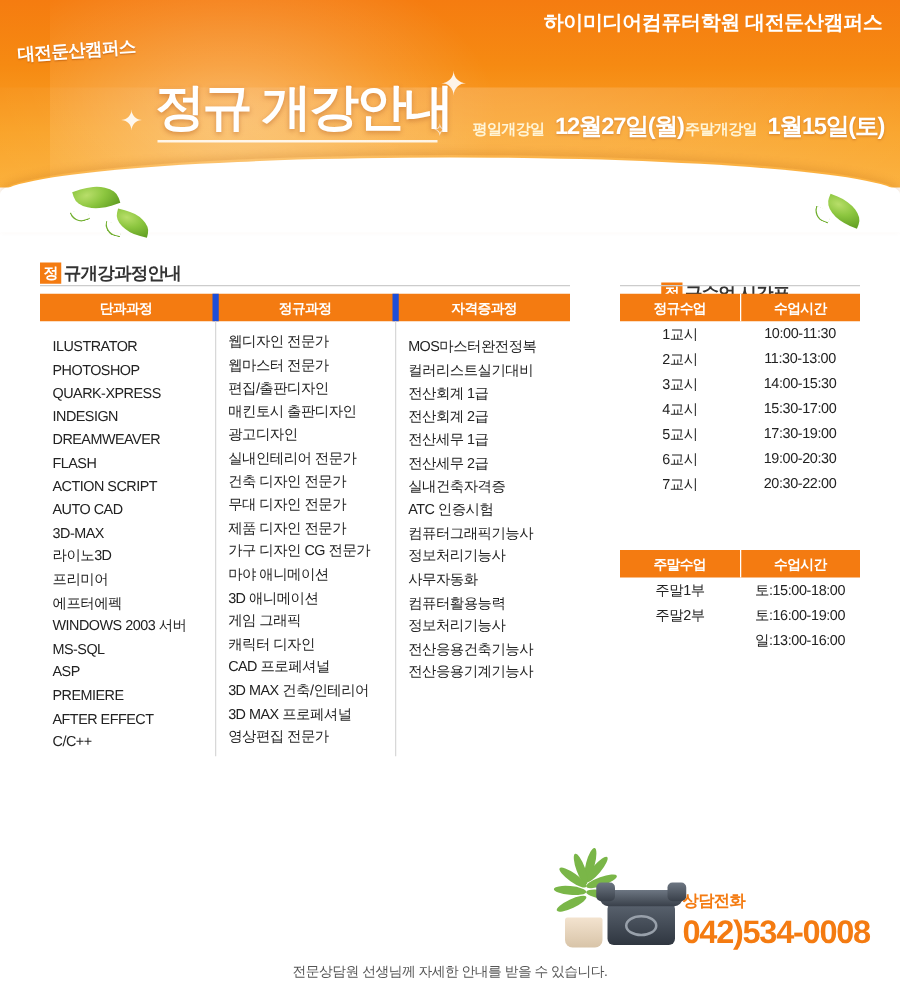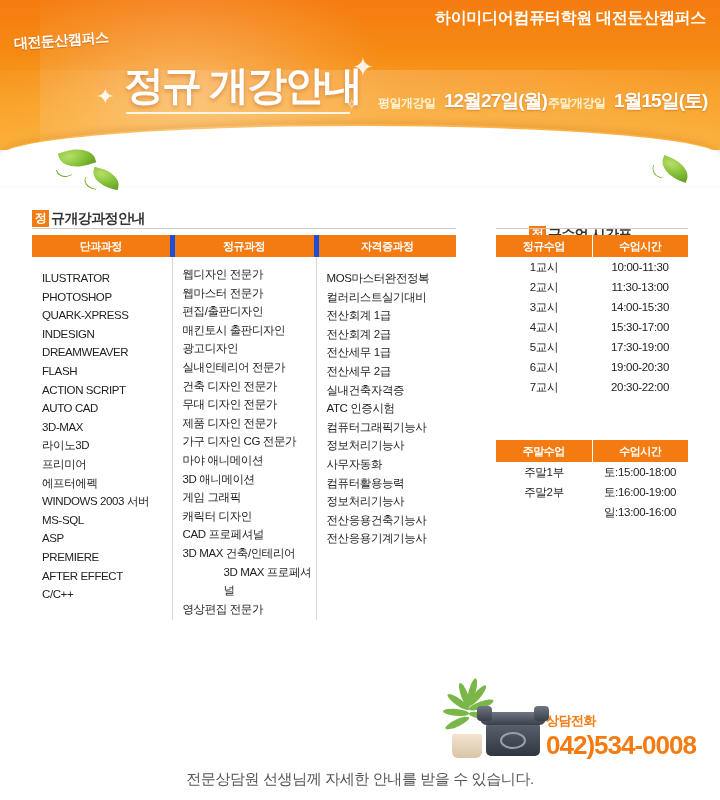--- a/index.html
+++ b/index.html
@@ -136,21 +136,21 @@
   .phone-label {
     position:absolute; left:546px; top:712px; font-size:13px; font-weight:bold;
     color:#f47b11; letter-spacing:-0.5px;
   }
   .phone-number {
     position:absolute; left:546px; top:730px; font-size:26px; font-weight:bold;
     color:#f47b11; letter-spacing:-1px;
   }
   .footer-note {
     position:absolute; left:0; top:770px; width:720px; text-align:center;
-    font-size:15px; color:#555555; letter-spacing:-0.4px;
+    font-size:11px; color:#555555; letter-spacing:-0.4px;
   }
 
   
   .plant-pot {
     position:absolute; left:452px; top:734px; width:30px; height:24px;
     background:linear-gradient(180deg,#f3e3cf,#d8c4a8); border-radius:2px 2px 6px 6px;
   }
   .plant-leaves { position:absolute; left:440px; top:690px; width:58px; height:48px; }
   .plant-leaves span {
     position:absolute; width:26px; height:7px; background:#7ab648; border-radius:50%;
@@ -267,21 +267,21 @@
           <div style="line-height: 18.6px;">건축 디자인 전문가</div>
           <div style="line-height: 18.6px;">무대 디자인 전문가</div>
           <div style="line-height: 18.6px;">제품 디자인 전문가</div>
           <div style="line-height: 18.6px;">가구 디자인 CG 전문가</div>
           <div style="line-height: 18.6px;">마야 애니메이션</div>
           <div style="line-height: 18.6px;">3D 애니메이션</div>
           <div style="line-height: 18.6px;">게임 그래픽</div>
           <div style="line-height: 18.6px;">캐릭터 디자인</div>
           <div style="line-height: 18.6px;">CAD 프로페셔널</div>
           <div style="line-height: 18.6px;">3D MAX 건축/인테리어</div>
-          <div style="line-height: 18.6px; margin-left: 41px;">3D MAX 프로페셔널</div>
+          <div style="line-height: 18.6px;">3D MAX 프로페셔널</div>
           <div style="line-height: 18.6px;">영상편집 전문가</div>
         </td>
       <td id="col-2" class="col-sep" style="width:140px;padding-top:12px;">
           <div style="line-height: 18.6px;">MOS마스터완전정복</div>
           <div style="line-height: 18.6px;">컬러리스트실기대비</div>
           <div style="line-height: 18.6px;">전산회계 1급</div>
           <div style="line-height: 18.6px;">전산회계 2급</div>
           <div style="line-height: 18.6px;">전산세무 1급</div>
           <div style="line-height: 18.6px;">전산세무 2급</div>
           <div style="line-height: 18.6px;">실내건축자격증</div>

